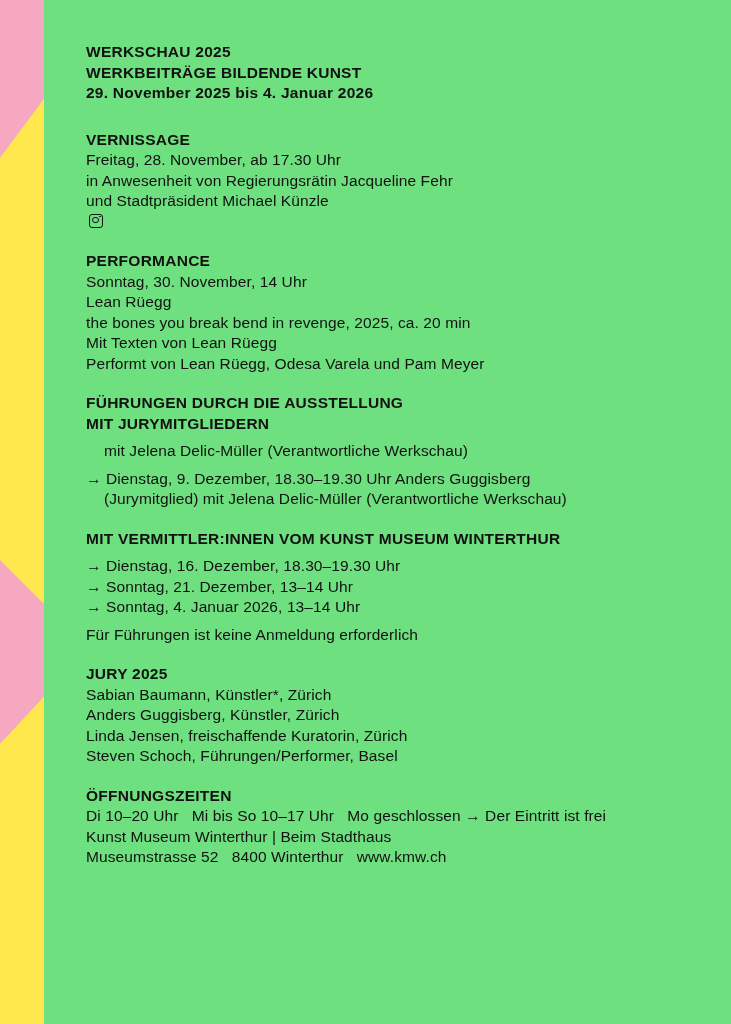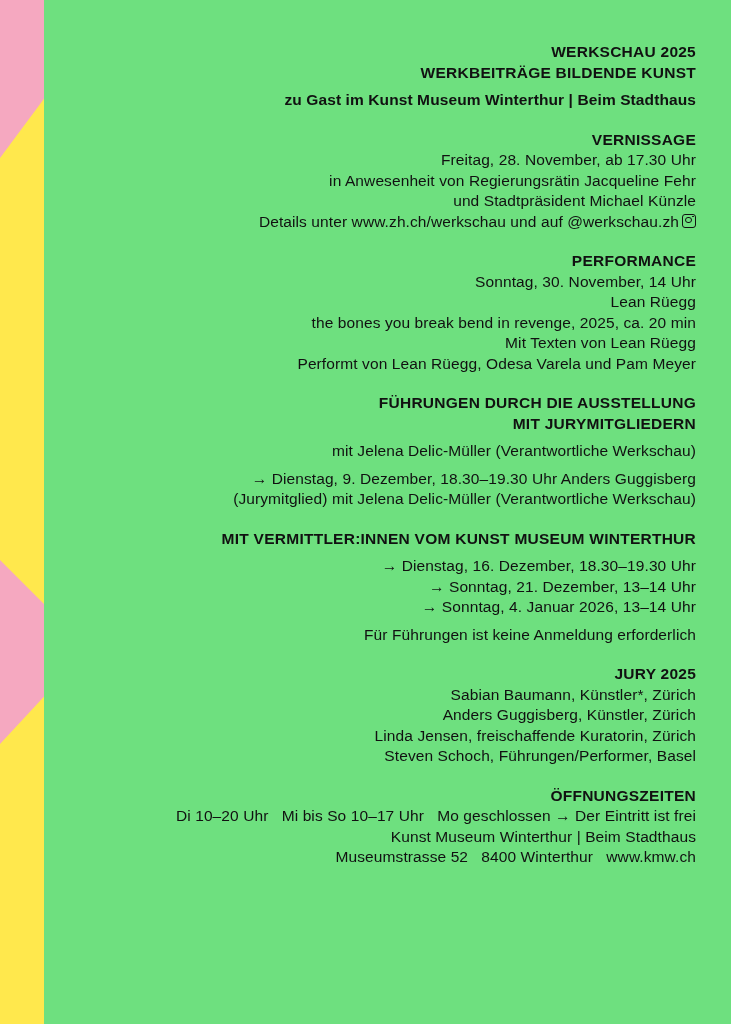--- a/index.html
+++ b/index.html
@@ -85,21 +85,20 @@
   .content {
     position: absolute;
     left: 86px;
     top: 42px;
     width: 610px;
     color: #111111;
   }
 
   .block {
     margin-bottom: 19px;
-    text-align: right;
   }
   .line {
     font-size: 15.5px;
     line-height: 20.5px;
     letter-spacing: 0.1px;
     white-space: pre-wrap;
   }
   .bold {
     font-weight: bold;
   }
@@ -161,30 +160,30 @@
     <div class="pink-mid2"></div>
     <div class="pink-mid3"></div>
   </div>
   <div class="green-edge"></div>
 
   <div class="content">
 
     <div class="block">
       <div class="line heading">WERKSCHAU 2025</div>
       <div class="line heading">WERKBEITRÄGE BILDENDE KUNST</div>
-      <div class="gap-small"></div>
-      <div class="line bold">zu Gast im Kunst Museum Winterthur | Beim Stadthaus</div>
+      <div class="line heading">29. November 2025 bis 4. Januar 2026</div>
+      <div class="gap-small"></div>
     </div>
 
     <div class="block">
       <div class="line heading">VERNISSAGE</div>
       <div class="line">Freitag, 28. November, ab 17.30 Uhr</div>
       <div class="line">in Anwesenheit von Regierungsrätin Jacqueline Fehr</div>
       <div class="line">und Stadtpräsident Michael Künzle</div>
-      <div class="line"><span>Details unter www.zh.ch/werkschau und auf @werkschau.zh</span><span class="ig"></span></div>
+      <div class="line"><span class="ig"></span></div>
     </div>
 
     <div class="block">
       <div class="line heading">PERFORMANCE</div>
       <div class="line">Sonntag, 30. November, 14 Uhr</div>
       <div class="line">Lean Rüegg</div>
       <div class="line"><span class="italicpart">the bones you break bend in revenge</span><span>, 2025, ca. 20 min</span></div>
       <div class="line">Mit Texten von Lean Rüegg</div>
       <div class="line">Performt von Lean Rüegg, Odesa Varela und Pam Meyer</div>
     </div>

